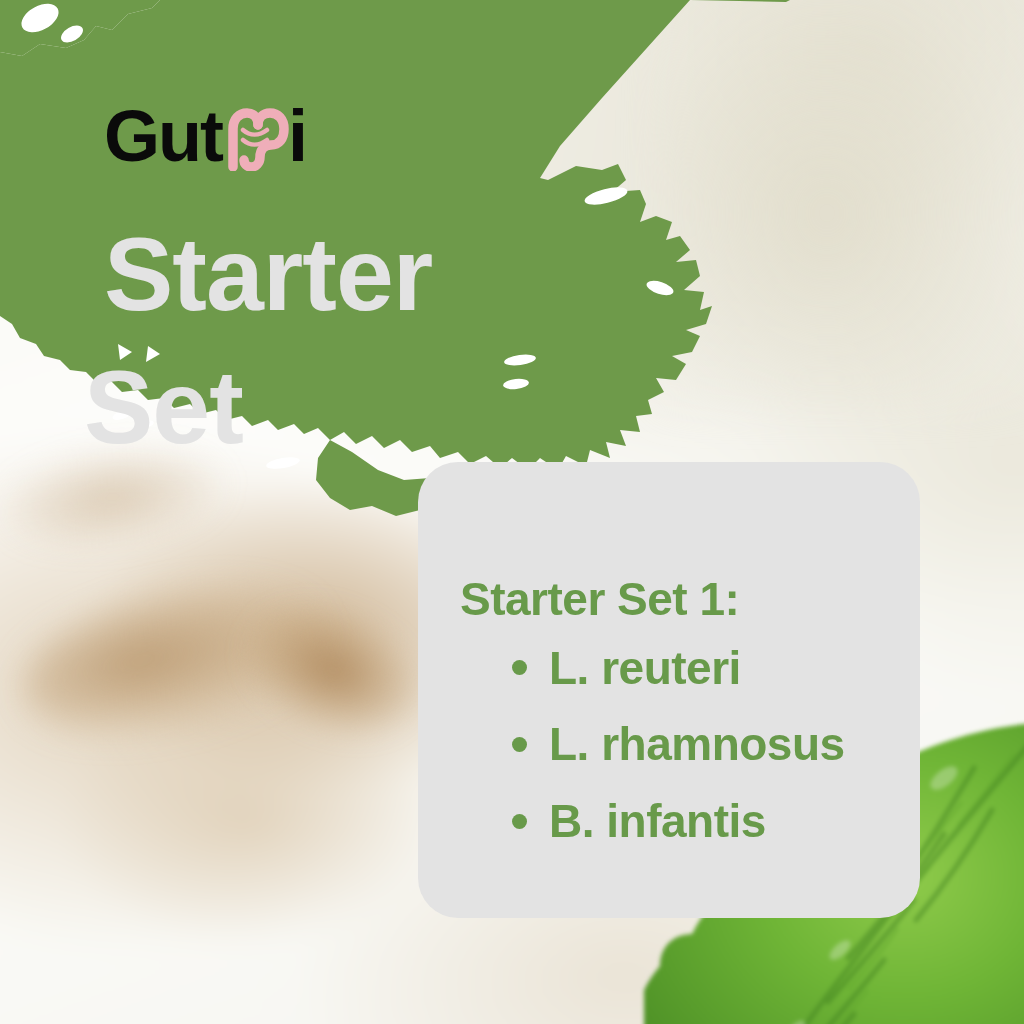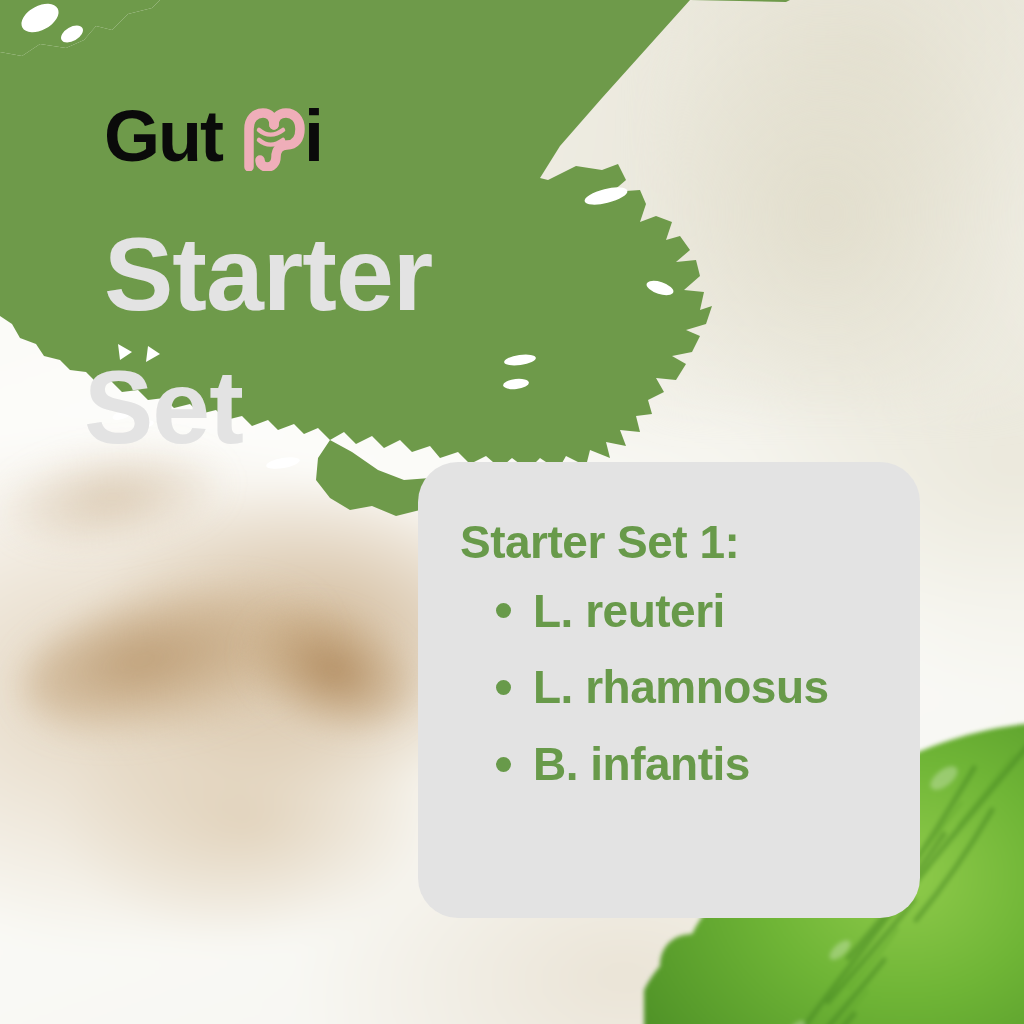--- a/index.html
+++ b/index.html
@@ -114,21 +114,21 @@
     height: 80px;
   }
   .logo-word {
     font-family: "Liberation Sans", sans-serif;
     font-size: 72px;
     font-weight: bold;
     color: #0a0a0a;
     letter-spacing: -2px;
     line-height: 1;
   }
-  .logo-gut  { margin-right: 16px; }
+  .logo-gut  { margin-right: 0px; }
   .logo-i    { margin-left: -2px; }
   .logo-mark {
     width: 66px;
     height: 66px;
     margin: 0 1px 0 1px;
     position: relative;
     top: 2px;
   }
   .logo-mark svg { width: 100%; height: 100%; display: block; }
 
@@ -152,34 +152,34 @@
   
   .card {
     position: absolute;
     left: 418px;
     top: 462px;
     width: 502px;
     height: 456px;
     background: #e3e3e3;
     border-radius: 40px;
     box-sizing: border-box;
-    padding: 55px 40px 40px 28px;
+    padding: 112px 40px 40px 28px;
   }
   .card-title {
     color: #689A4A;
     font-family: "Liberation Sans", sans-serif;
     font-weight: bold;
     font-size: 46px;
     letter-spacing: -0.5px;
     margin: 0 0 18px 14px;
     line-height: 1.1;
   }
   .card-list {
     list-style: none;
-    margin: 0;
+    margin: 16px;
     padding: 0 0 0 50px;
   }
   .card-list li {
     display: flex;
     align-items: center;
     color: #689A4A;
     font-family: "Liberation Sans", sans-serif;
     font-weight: bold;
     font-size: 46px;
     letter-spacing: -0.5px;

